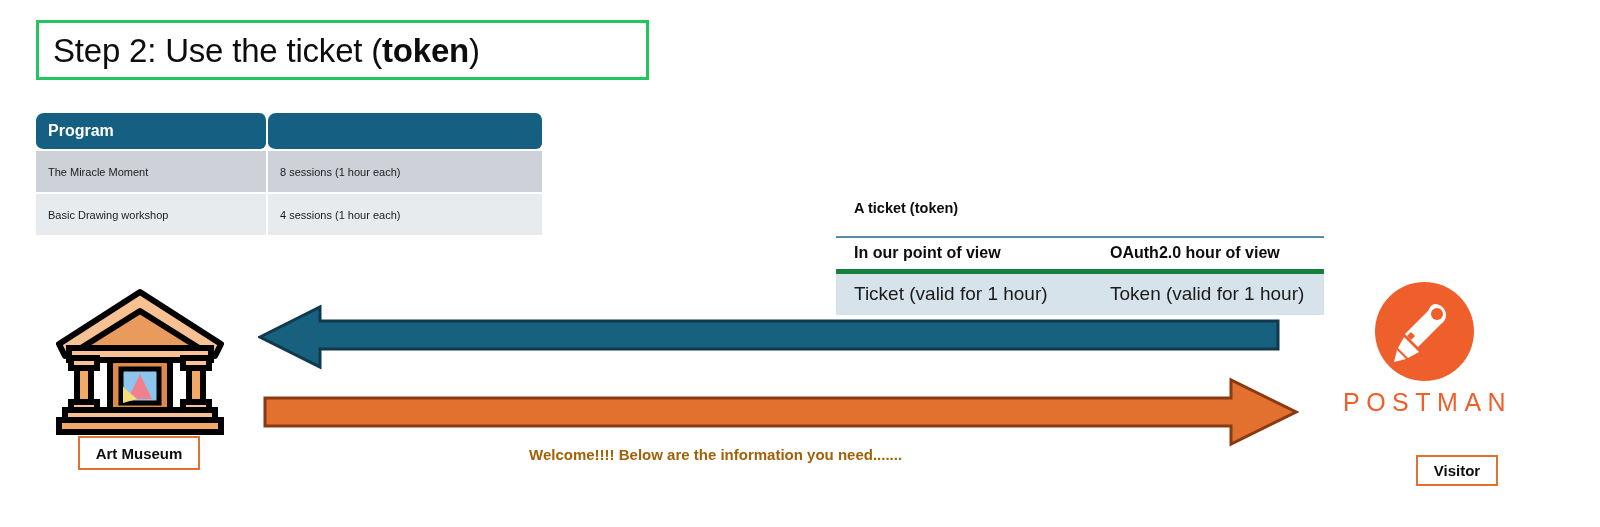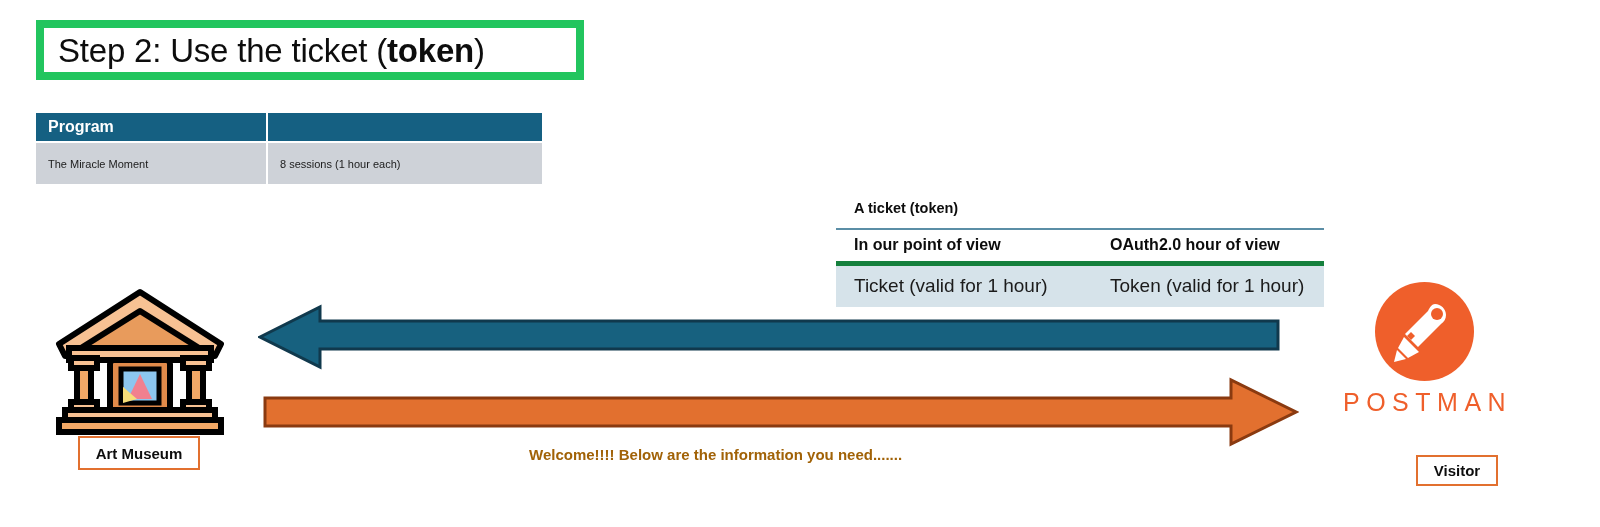--- a/index.html
+++ b/index.html
@@ -14,23 +14,23 @@
     overflow: hidden;
     font-family: "Liberation Sans", sans-serif;
     color: #0d0d0d;
   }
 
   
   #title-box {
     position: absolute;
     left: 36px;
     top: 20px;
-    width: 548px;
+    width: 613px;
     height: 60px;
-    border: 8px solid #22c55e;
+    border: 3px solid #22c55e;
     background: #ffffff;
     box-sizing: border-box;
     display: flex;
     align-items: center;
     padding-left: 14px;
   }
   #title-text {
     font-size: 33px;
     line-height: 1;
     white-space: nowrap;
@@ -55,22 +55,23 @@
     box-sizing: border-box;
     border-right: 2px solid #ffffff;
     border-bottom: 2px solid #ffffff;
   }
   #program-table .col-a { width: 232px; }
   #program-table .col-b { width: 276px; }
   #program-table thead th {
     background: #156082;
     color: #ffffff;
     font-weight: bold;
-    height: 30px;
+    height: 38px;
     font-size: 16px;
+    border-radius: 8px;
   }
   #program-table tbody tr.row-odd td {
     background: #ced2d8;
     height: 43px;
     color: #1b1b1b;
   }
   #program-table tbody tr.row-even td {
     background: #e8ebed;
     height: 43px;
     color: #1b1b1b;
@@ -81,21 +82,21 @@
     position: absolute;
     left: 836px;
     top: 200px;
     width: 488px;
   }
   #ticket-caption {
     font-size: 14.5px;
     font-weight: bold;
     color: #0d0d0d;
     padding-left: 18px;
-    padding-bottom: 12px;
+    padding-bottom: 20px;
   }
   #ticket-table {
     width: 488px;
     border-collapse: collapse;
     table-layout: fixed;
   }
   #ticket-table th {
     text-align: left;
     font-size: 16px;
     font-weight: bold;
@@ -218,20 +219,24 @@
   <thead>
     <tr>
       <th class="col-a">Program</th>
       <th class="col-b"></th>
     </tr>
   </thead>
   <tbody>
     <tr class="row-odd">
       <td class="col-a">The Miracle Moment</td>
       <td class="col-b">8 sessions (1 hour each)</td>
+    </tr>
+    <tr class="row-even">
+      <td class="col-a">Basic Drawing workshop</td>
+      <td class="col-b">4 sessions (1 hour each)</td>
     </tr>
   </tbody>
 </table>
 
 <div id="ticket-block">
   <div id="ticket-caption">A ticket (token)</div>
   <table id="ticket-table">
     <thead>
       <tr>
         <th class="tcol-a">In our point of view</th>

